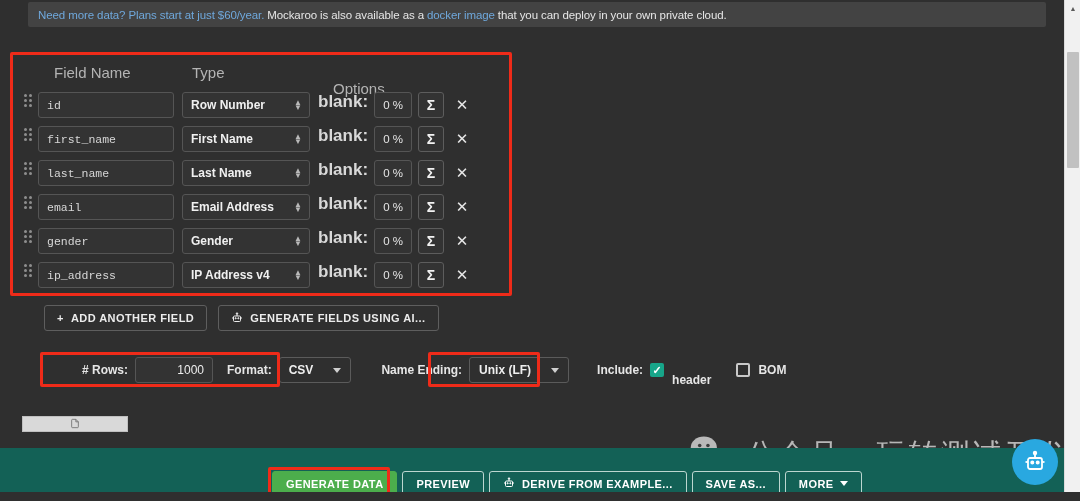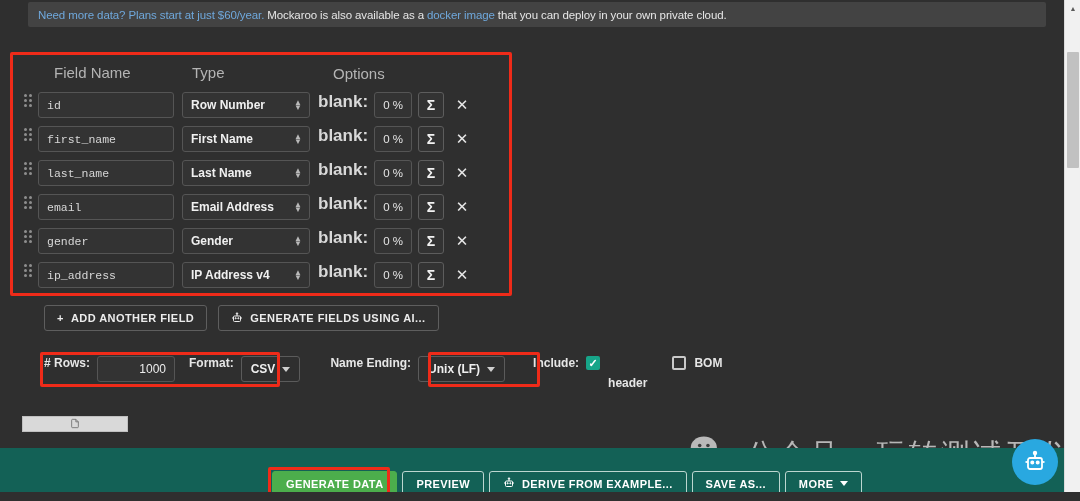--- a/index.html
+++ b/index.html
@@ -52,21 +52,21 @@
   
   .col-headers {
     position: absolute;
     left: 20px; top: 64px;
     width: 480px; height: 22px;
     color: #b4b4b4;
     font-size: 15px;
   }
   .col-headers .h-field { position: absolute; left: 34px; top: 0; }
   .col-headers .h-type  { position: absolute; left: 172px; top: 0; }
-  .col-headers .h-opt   { position: absolute; left: 313px; top: 1px; }
+  .col-headers .h-opt   { position: absolute; left: 313px; top: 16px; }
 
   
   .field-rows {
     position: absolute;
     left: 20px; top: 92px;
   }
   .field-row {
     position: relative;
     height: 34px;
     display: flex;
@@ -193,25 +193,26 @@
     gap: 7px;
     cursor: pointer;
   }
   .robot-icon svg { display: block; }
 
   
   .settings-row {
     position: absolute;
     left: 44px; top: 356px;
     display: flex;
-    align-items: flex-start;
+    align-items: center;
     height: 28px;
     color: #e6e6e6;
     font-size: 12px;
     font-weight: bold;
+    padding-left: 38px;
   }
   .settings-row .lbl { margin-right: 7px; }
   .rows-input {
     width: 78px; height: 26px;
     background: #333333;
     border: 1px solid #555555;
     border-radius: 3px;
     color: #ececec;
     font-size: 12px;
     text-align: right;
@@ -223,21 +224,21 @@
     height: 26px;
     background: #2f2f2f;
     border: 1px solid #5b5b5b;
     border-radius: 3px;
     color: #efefef;
     font-size: 12px;
     font-weight: bold;
     padding: 0 9px;
     display: flex;
     align-items: center;
-    gap: 7px;
+    gap: 20px;
     cursor: pointer;
   }
   .caret-down {
     width: 0; height: 0;
     border-left: 4px solid transparent;
     border-right: 4px solid transparent;
     border-top: 5px solid #cfcfcf;
   }
   .checkbox {
     width: 14px; height: 14px;

